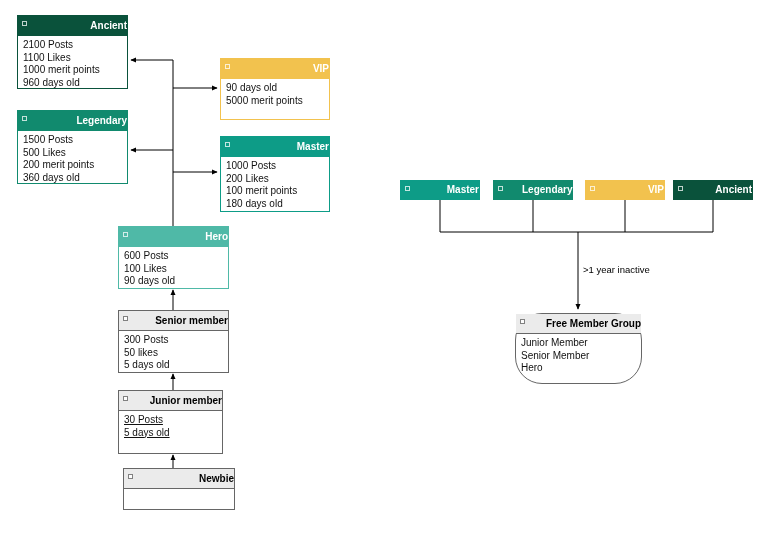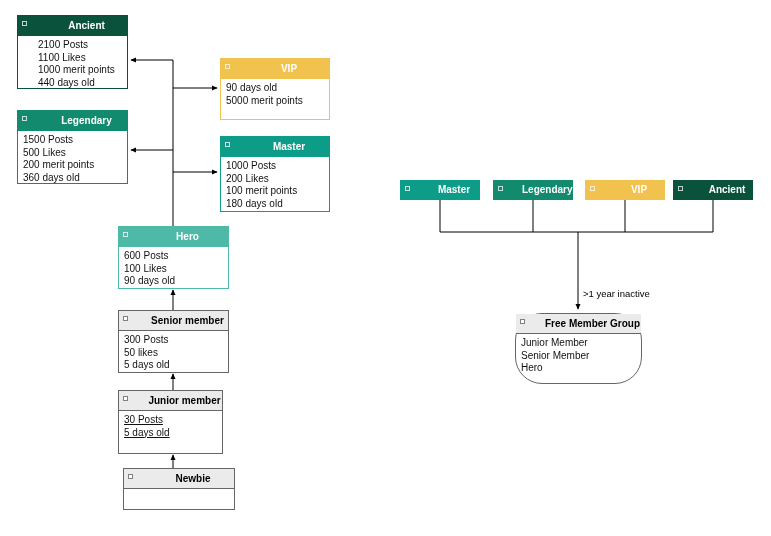--- a/index.html
+++ b/index.html
@@ -1,21 +1,21 @@
 <!DOCTYPE html>
 <html><head>
 <meta charset="utf-8">
 <style>
   * { box-sizing: border-box; margin: 0; padding: 0; }
   html, body { background: #ffffff; }
   body { font-family: "Liberation Sans", sans-serif; }
   .canvas { position: relative; width: 771px; height: 536px; background: #fff; overflow: hidden; }
   .edges { position: absolute; left: 0; top: 0; width: 771px; height: 536px; }
   .node { position: absolute; background: #fff; border: 1px solid #666; font-size: 10px; }
-  .node-header { position: relative; height: 20px; line-height: 19px; text-align: center; font-weight: bold; padding-left: 28px; }
+  .node-header { position: relative; height: 20px; line-height: 19px; text-align: right; font-weight: bold; padding-left: 28px; }
   .node-header.colored { color: #ffffff; }
   .node-header.gray { background: #ebebeb; color: #000; border-bottom: 1px solid #666; }
   .corner-marker { position: absolute; left: 4px; top: 5px; width: 5px; height: 5px; border: 1px solid rgba(255,255,255,0.75); }
   .gray .corner-marker { border-color: #808080; background: #fdfdfd; }
   .node-body { padding: 3px 0 0 5px; color: #111; overflow: hidden; }
   .stat-line { line-height: 12.5px; white-space: nowrap; }
   .tier { position: absolute; width: 80px; height: 20px; border: 1px solid #666; font-size: 10px; }
   .tier .node-header { height: 18px; line-height: 18px; }
   .edge-label { position: absolute; font-size: 9.5px; color: #000; white-space: nowrap; }
 </style>
@@ -44,25 +44,25 @@
     <path d="M713,200 L713,232" stroke="#000" stroke-width="1" fill="none"></path>
     <path d="M440,232 L713,232" stroke="#000" stroke-width="1" fill="none"></path>
     <path d="M578,232 L578,309" stroke="#000" stroke-width="1" fill="none" marker-end="url(#arr)"></path>
   </svg>
 
   <div class="node" style="left: 17px; top: 15px; width: 111px; border-color: rgb(10, 82, 59);">
     <div class="node-header colored" style="background-color: rgb(10, 82, 59);">
       <span class="corner-marker"></span>
       <span>Ancient</span>
     </div>
-    <div class="node-body" style="height:52px;margin-left:15px;">
+    <div class="node-body" style="height:52px;">
       <div class="stat-line">2100 Posts</div>
       <div class="stat-line">1100 Likes</div>
       <div class="stat-line">1000 merit points</div>
-      <div class="stat-line">440 days old</div>
+      <div class="stat-line">960 days old</div>
     </div>
   </div>
 
   <div class="node" style="left: 17px; top: 110px; width: 111px; border-color: rgb(17, 138, 110);">
     <div class="node-header colored" style="background-color: rgb(17, 138, 110);">
       <span class="corner-marker"></span>
       <span>Legendary</span>
     </div>
     <div class="node-body" style="height:52px;">
       <div class="stat-line">1500 Posts</div>
@@ -160,21 +160,21 @@
     </div>
   </div>
 
   <div class="tier" style="left: 673px; top: 180px; border-color: rgb(10, 82, 59);">
     <div class="node-header colored" style="background-color: rgb(10, 82, 59);">
       <span class="corner-marker"></span>
       <span>Ancient</span>
     </div>
   </div>
 
-  <div class="edge-label" style="left:583px; top:264px;margin-top:24px;">&gt;1 year inactive</div>
+  <div class="edge-label" style="left:583px; top:264px;">&gt;1 year inactive</div>
 
   <div class="node" style="left:515px; top:313px; width:127px;border-radius:27px;">
     <div class="node-header gray">
       <span class="corner-marker"></span>
       <span>Free Member Group</span>
     </div>
     <div class="node-body" style="height:49px;">
       <div class="stat-line">Junior Member</div>
       <div class="stat-line">Senior Member</div>
       <div class="stat-line">Hero</div>

